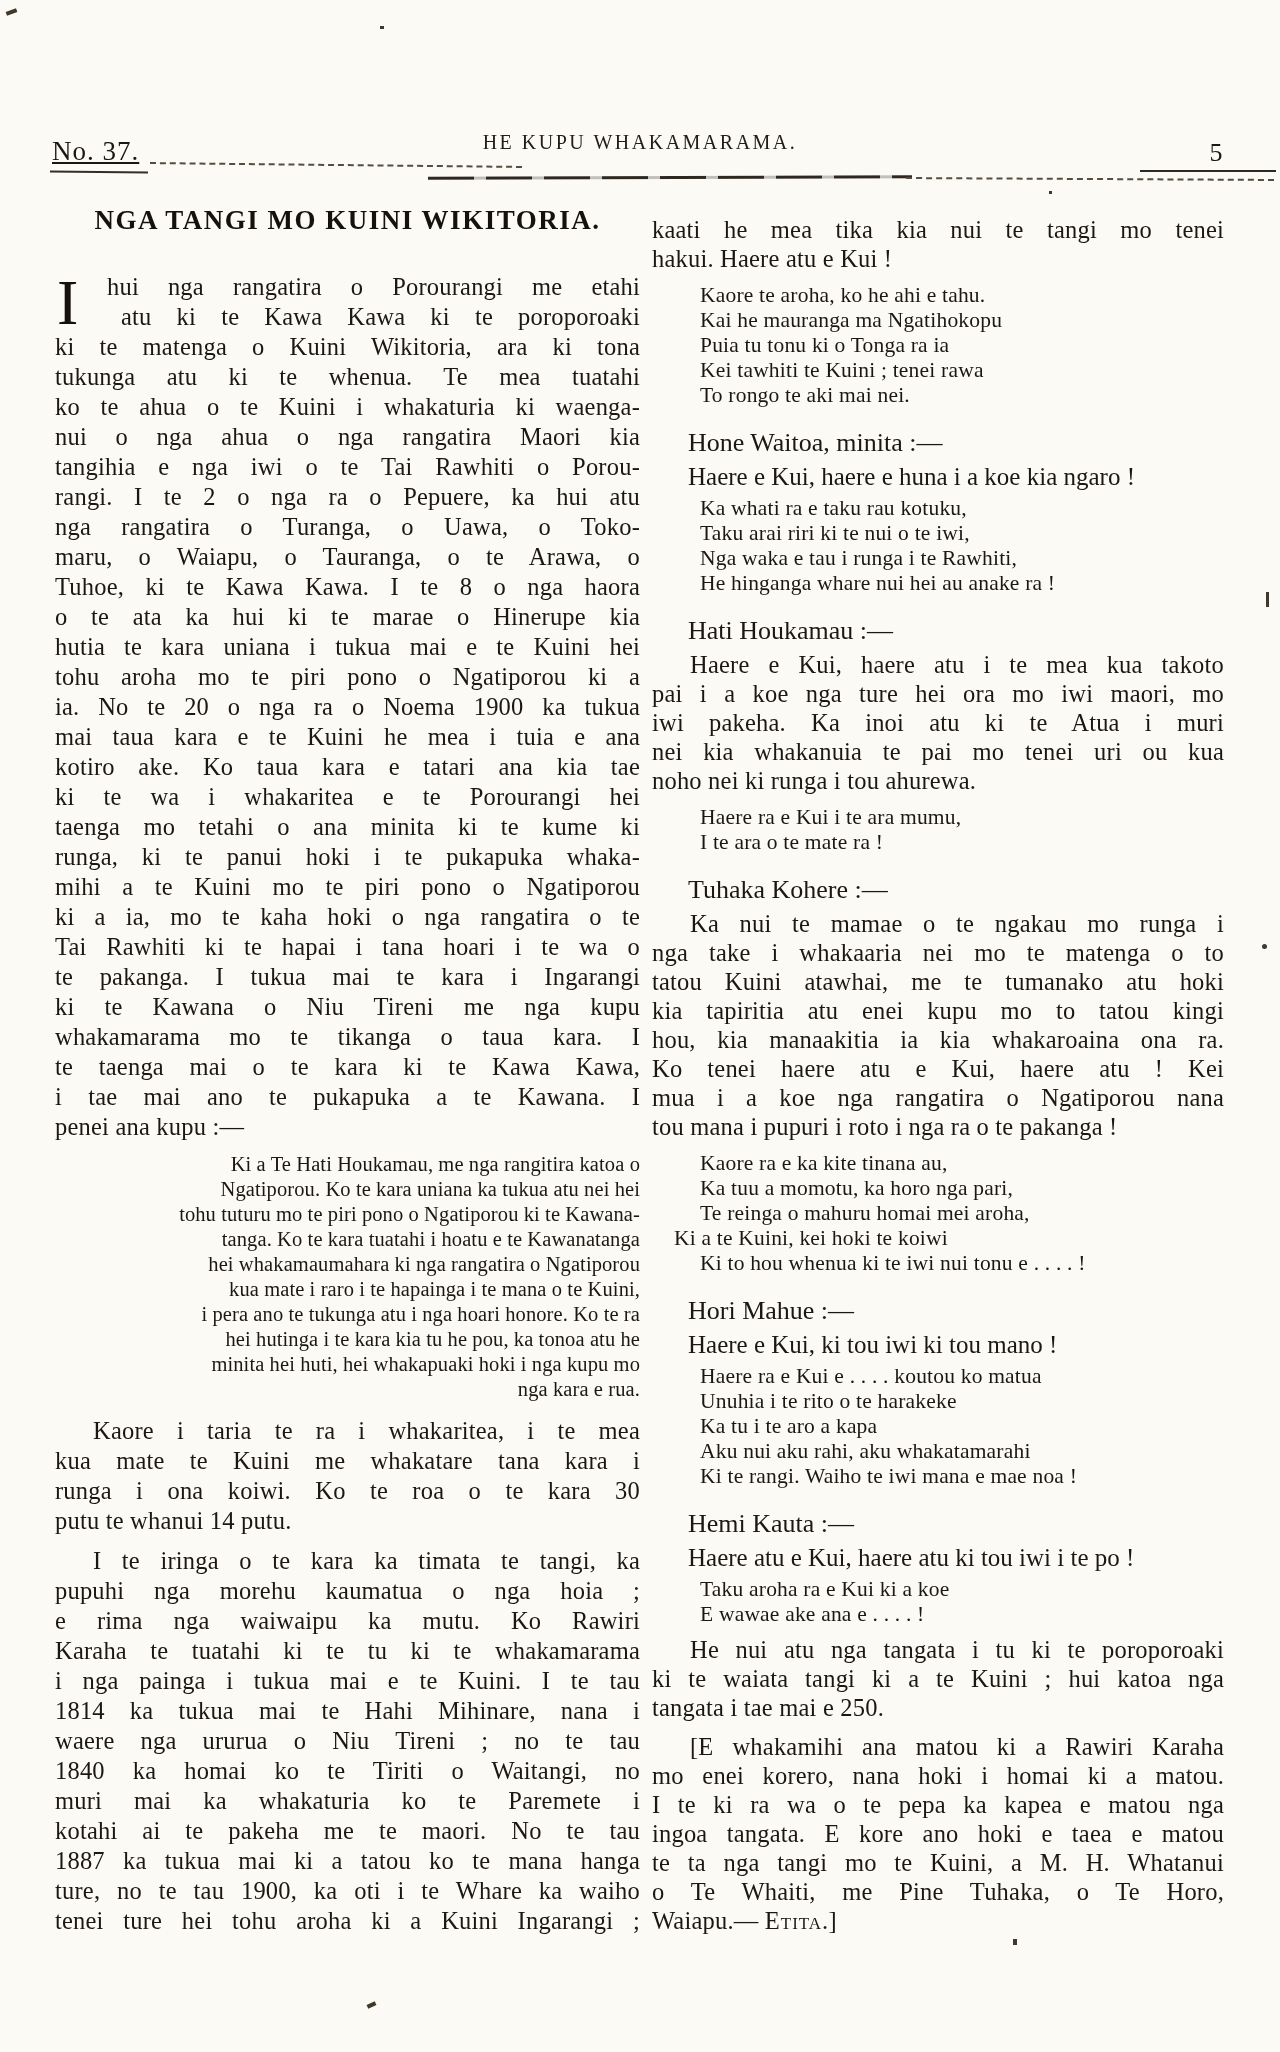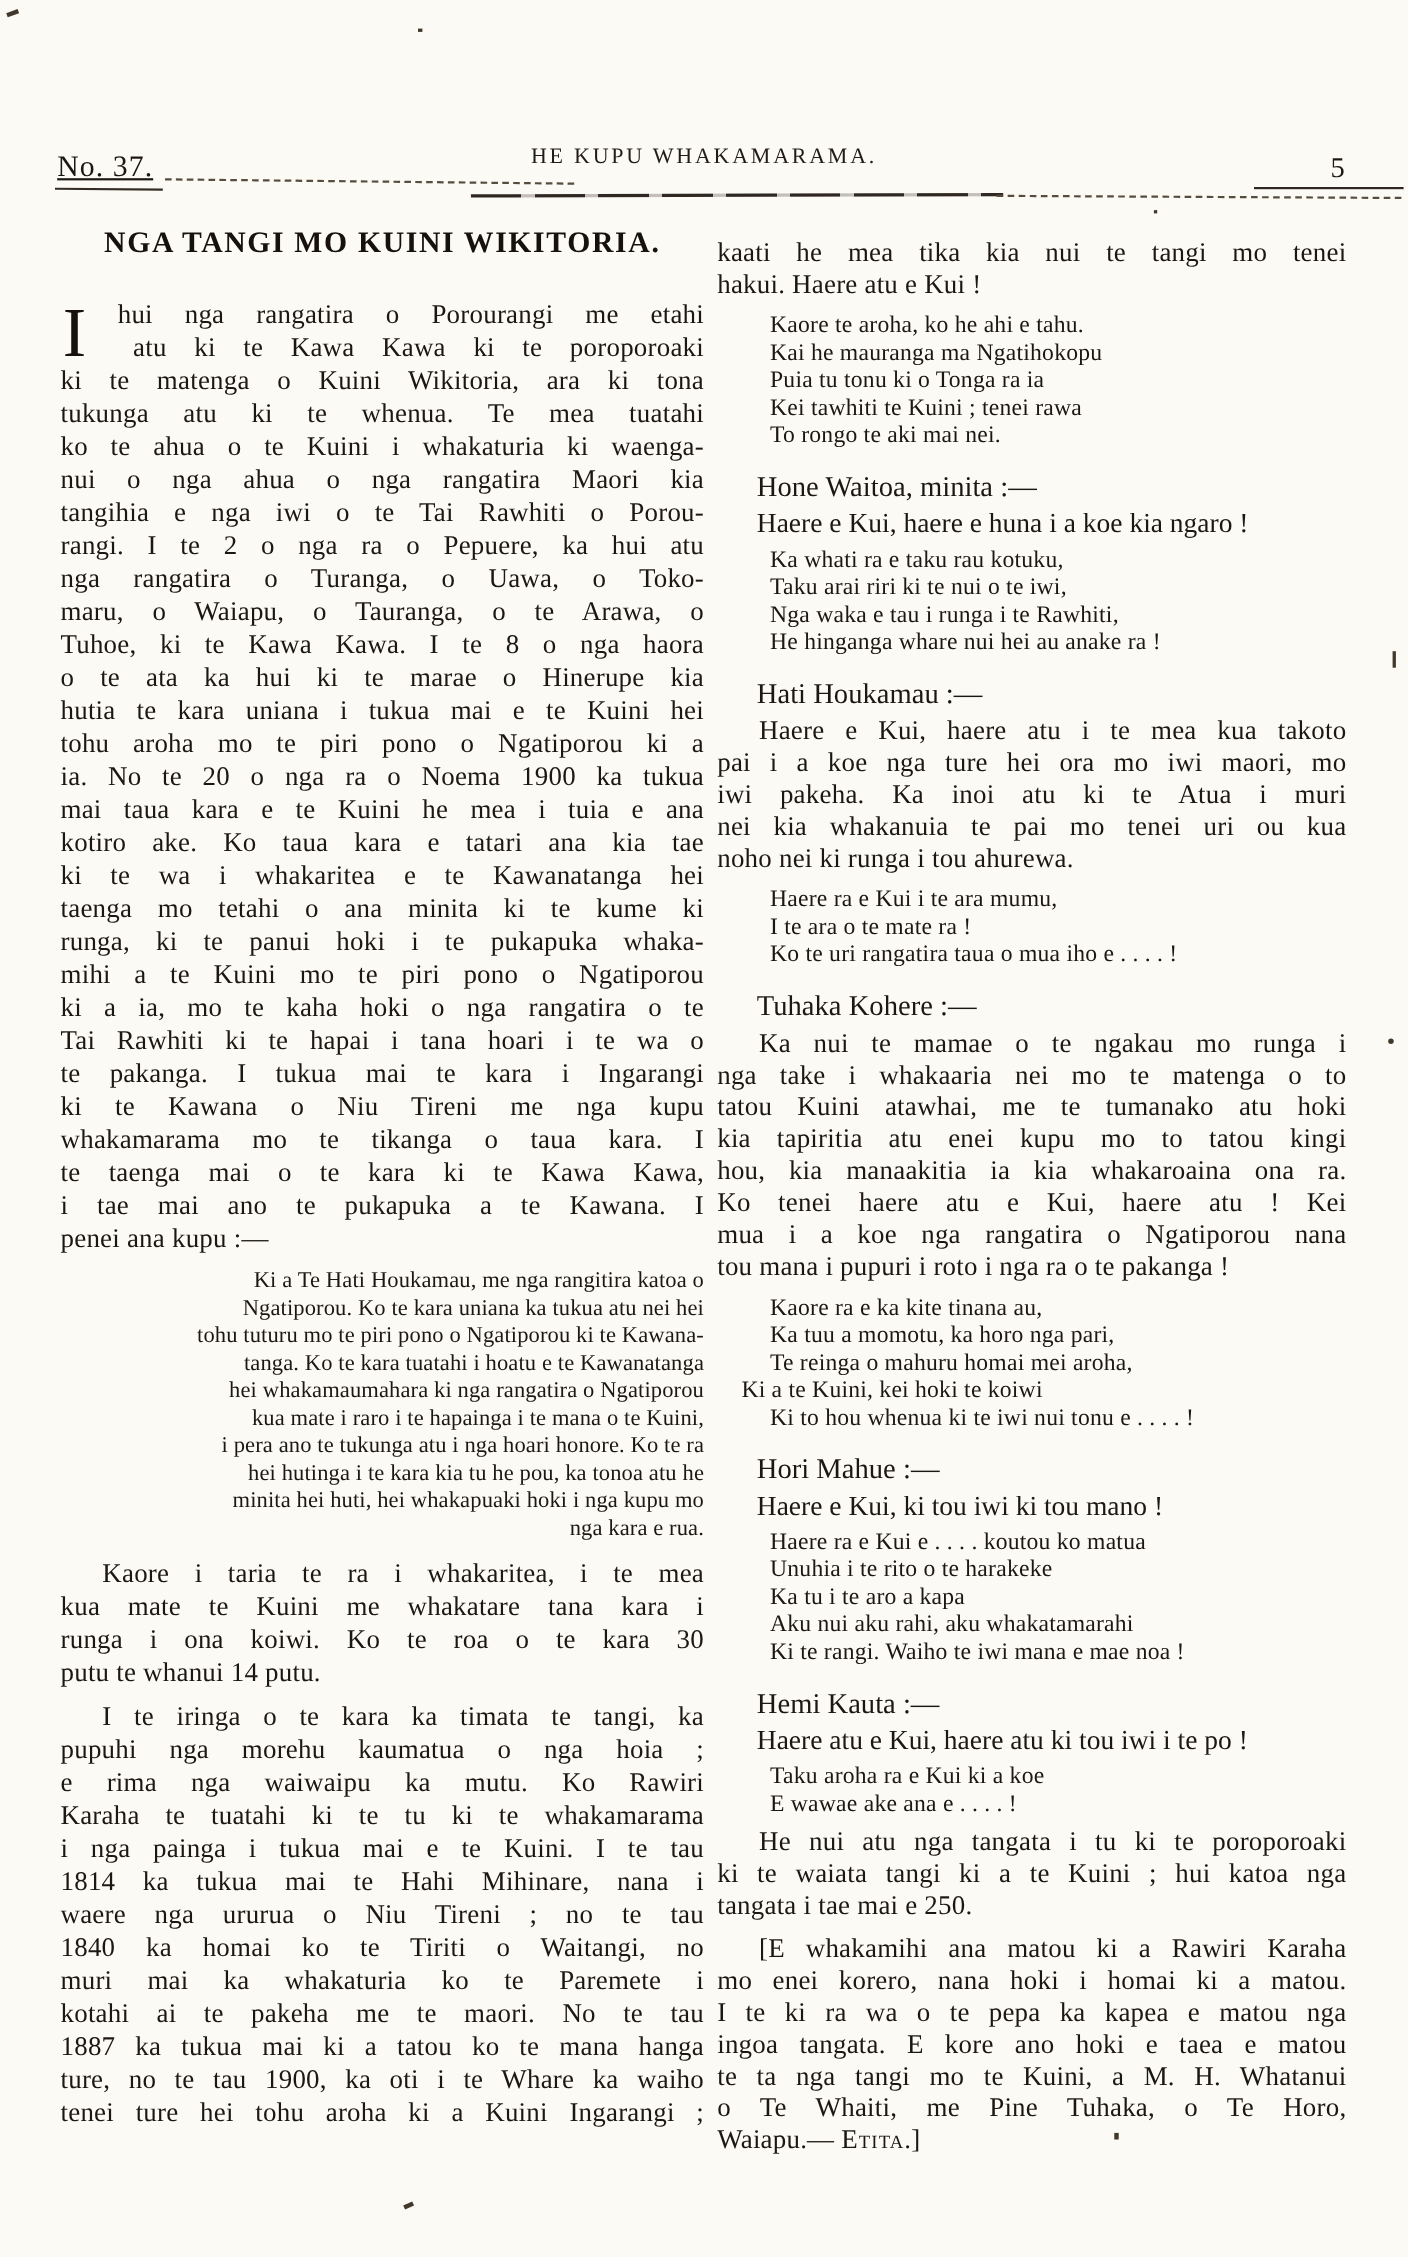--- a/index.html
+++ b/index.html
@@ -76,21 +76,21 @@
         <div class="l just">rangi. I te 2 o nga ra o Pepuere, ka hui atu</div>
         <div class="l just">nga rangatira o Turanga, o Uawa, o Toko-</div>
         <div class="l just">maru, o Waiapu, o Tauranga, o te Arawa, o</div>
         <div class="l just">Tuhoe, ki te Kawa Kawa. I te 8 o nga haora</div>
         <div class="l just">o te ata ka hui ki te marae o Hinerupe kia</div>
         <div class="l just">hutia te kara uniana i tukua mai e te Kuini hei</div>
         <div class="l just">tohu aroha mo te piri pono o Ngatiporou ki a</div>
         <div class="l just">ia. No te 20 o nga ra o Noema 1900 ka tukua</div>
         <div class="l just">mai taua kara e te Kuini he mea i tuia e ana</div>
         <div class="l just">kotiro ake. Ko taua kara e tatari ana kia tae</div>
-        <div class="l just">ki te wa i whakaritea e te Kawanatanga hei</div>
+        <div class="l just">ki te wa i whakaritea e te Porourangi hei</div>
         <div class="l just">taenga mo tetahi o ana minita ki te kume ki</div>
         <div class="l just">runga, ki te panui hoki i te pukapuka whaka-</div>
         <div class="l just">mihi a te Kuini mo te piri pono o Ngatiporou</div>
         <div class="l just">ki a ia, mo te kaha hoki o nga rangatira o te</div>
         <div class="l just">Tai Rawhiti ki te hapai i tana hoari i te wa o</div>
         <div class="l just">te pakanga. I tukua mai te kara i Ingarangi</div>
         <div class="l just">ki te Kawana o Niu Tireni me nga kupu</div>
         <div class="l just">whakamarama mo te tikanga o taua kara. I</div>
         <div class="l just">te taenga mai o te kara ki te Kawa Kawa,</div>
         <div class="l just">i tae mai ano te pukapuka a te Kawana. I</div>
@@ -154,21 +154,20 @@
       <div class="blk paragraph">
         <div class="l just ind">Haere e Kui, haere atu i te mea kua takoto</div>
         <div class="l just">pai i a koe nga ture hei ora mo iwi maori, mo</div>
         <div class="l just">iwi pakeha. Ka inoi atu ki te Atua i muri</div>
         <div class="l just">nei kia whakanuia te pai mo tenei uri ou kua</div>
         <div class="l">noho nei ki runga i tou ahurewa.</div>
       </div>
       <div class="verse blk">
         <div class="vl">Haere ra e Kui i te ara mumu,</div>
         <div class="vl">I te ara o te mate ra !</div>
-        <div class="vl">Ko te uri rangatira taua o mua iho e . . . . !</div>
       </div>
       <div class="speaker">Tuhaka Kohere :—</div>
       <div class="blk paragraph">
         <div class="l just ind">Ka nui te mamae o te ngakau mo runga i</div>
         <div class="l just">nga take i whakaaria nei mo te matenga o to</div>
         <div class="l just">tatou Kuini atawhai, me te tumanako atu hoki</div>
         <div class="l just">kia tapiritia atu enei kupu mo to tatou kingi</div>
         <div class="l just">hou, kia manaakitia ia kia whakaroaina ona ra.</div>
         <div class="l just">Ko tenei haere atu e Kui, haere atu ! Kei</div>
         <div class="l just">mua i a koe nga rangatira o Ngatiporou nana</div>

